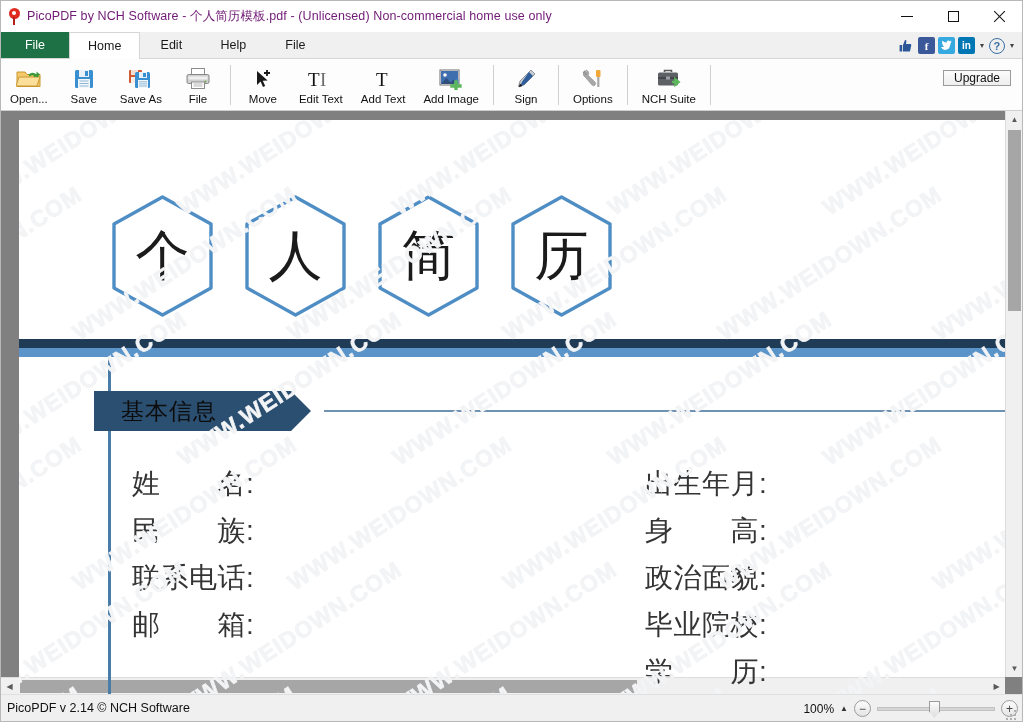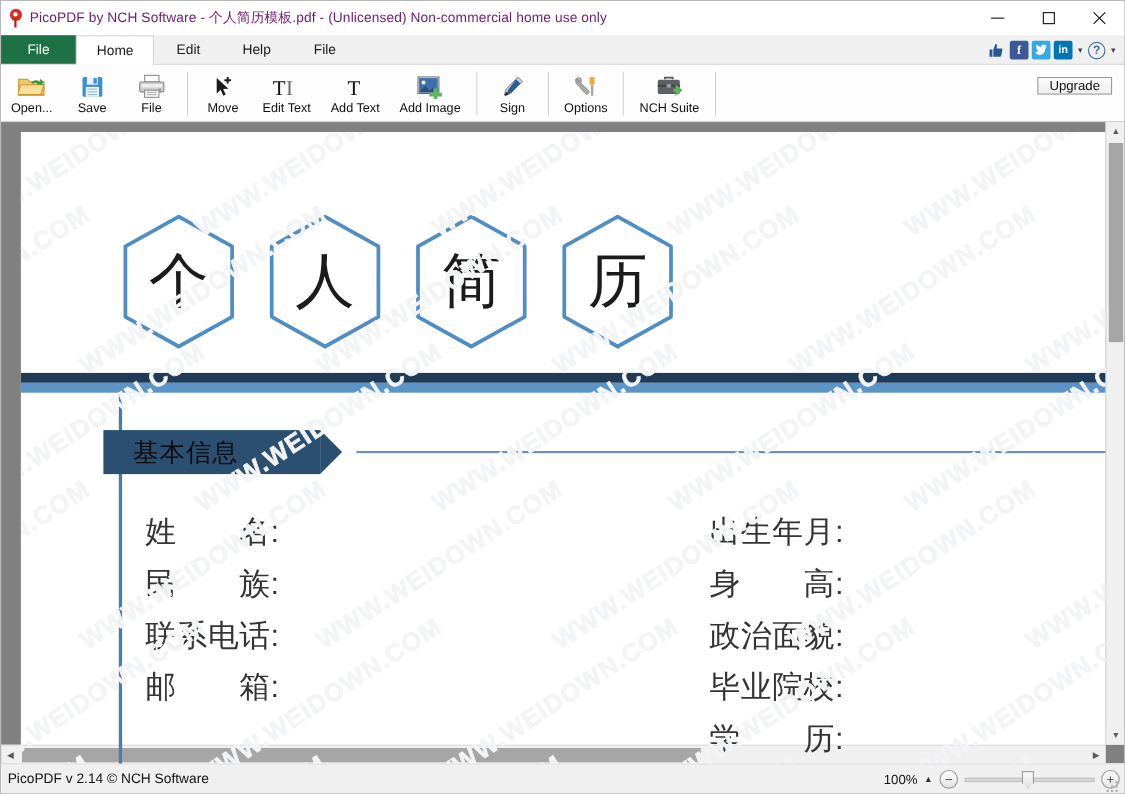--- a/index.html
+++ b/index.html
@@ -369,20 +369,39 @@
           <g fill="#8fb7d4">
               <rect x="6.5" y="12.5" width="9" height="1"></rect>
               <rect x="6.5" y="15" width="9" height="1"></rect>
               <rect x="6.5" y="17.5" width="9" height="1"></rect>
             </g>
         </svg>
       </div>
       <div class="lbl">Save</div>
     </div>
 
+    <div class="tool">
+      <div class="ico">
+        <svg width="26" height="22" viewBox="0 0 26 22">
+          <rect x="1" y="2" width="13" height="13" rx="1" fill="#d05a32"></rect>
+          <rect x="3" y="2" width="7" height="5" fill="#f3ded4"></rect>
+          <rect x="3" y="9" width="9" height="6" fill="#f7ece6"></rect>
+          <rect x="7" y="4" width="15" height="16" rx="1.5" fill="#3a8fd0"></rect>
+          <rect x="11" y="4" width="8" height="6" fill="#e9f2fa"></rect>
+          <rect x="15" y="5" width="3" height="4" fill="#3a8fd0"></rect>
+          <rect x="10" y="12" width="10" height="8" fill="#f2f7fb"></rect>
+          <g fill="#8fb7d4">
+              <rect x="11" y="13.3" width="8" height="1"></rect>
+              <rect x="11" y="15.4" width="8" height="1"></rect>
+              <rect x="11" y="17.5" width="8" height="1"></rect>
+            </g>
+        </svg>
+      </div>
+      <div class="lbl">Save As</div>
+    </div>
 
     <div class="tool">
       <div class="ico">
         <svg width="26" height="23" viewBox="0 0 26 23">
           <rect x="6.5" y="1.5" width="13" height="6" fill="#ffffff" stroke="#8d8d8d"></rect>
           <rect x="2" y="7.5" width="22" height="9" rx="1.5" fill="#cfcfcf" stroke="#888"></rect>
           <rect x="3.5" y="9.5" width="19" height="3" fill="#efefef"></rect>
           <circle cx="20.5" cy="14.5" r="1" fill="#6aa84f"></circle>
           <rect x="6.5" y="15" width="13" height="6.5" fill="#ffffff" stroke="#8d8d8d"></rect>
           <g stroke="#b5b5b5">

